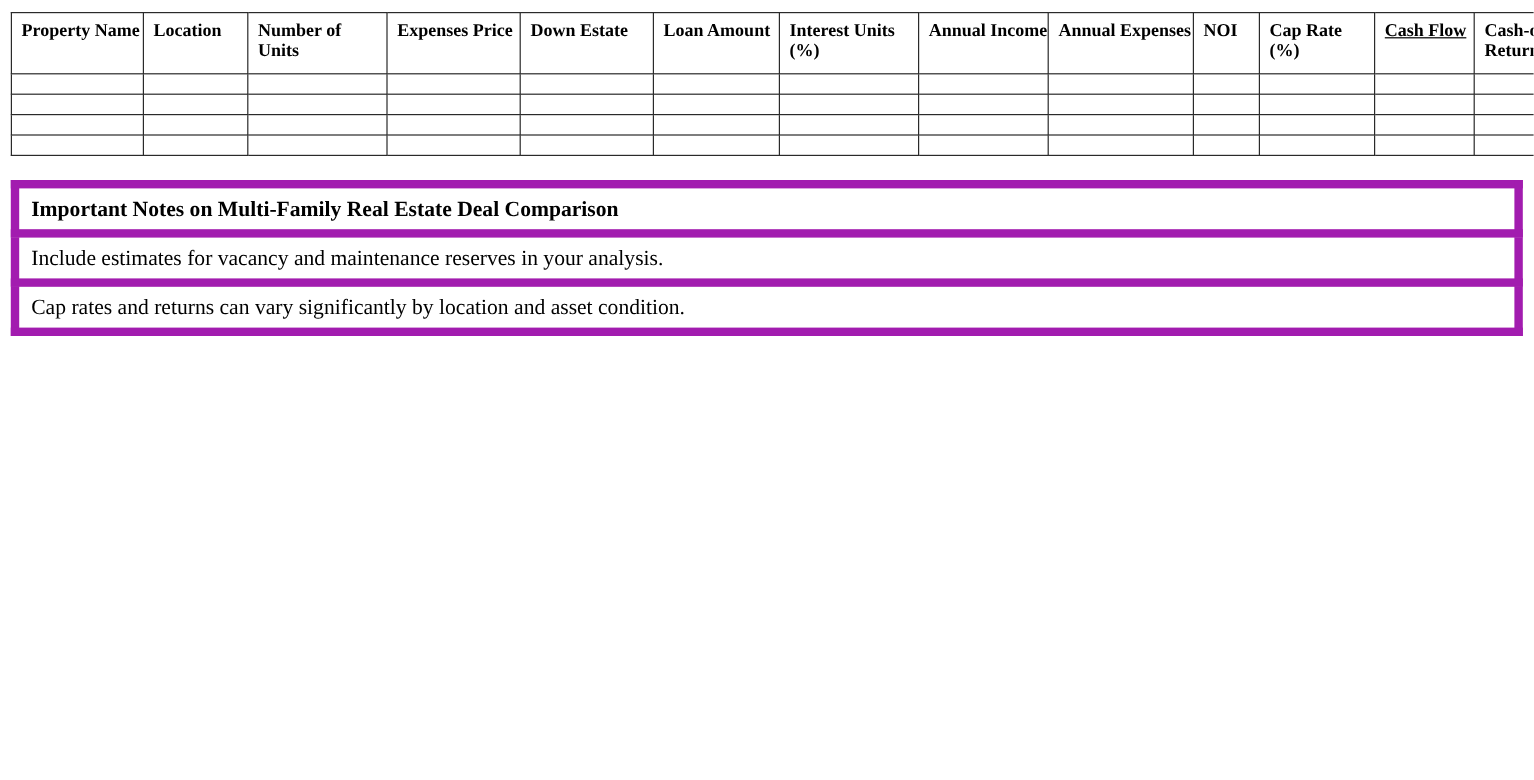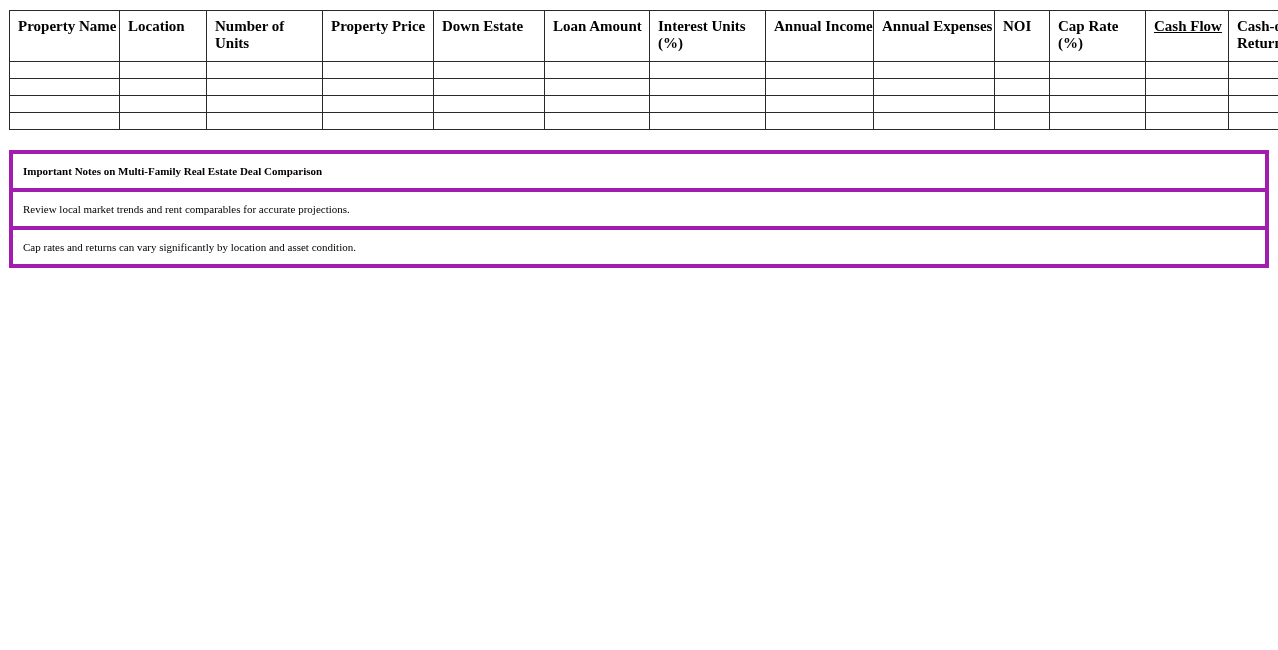--- a/index.html
+++ b/index.html
@@ -82,44 +82,44 @@
     top: 150px;
     width: 1260px;
   }
   table.notes-table {
     border-collapse: collapse;
     table-layout: fixed;
     width: 1260px;
     border: 1px solid #2a2a2a;
   }
   table.notes-table td {
-    border: 4px solid #a21caf;
+    border: 7px solid #a21caf;
     padding: 8px 0 8px 10px;
     height: 17px;
-    font-size: 11px;
+    font-size: 18px;
     line-height: 18px;
     vertical-align: middle;
   }
   table.notes-table td.notes-head {
     font-weight: bold;
   }
 </style>
 </head>
 <body>
 
 <div class="page">
 
   <div class="deal-table-wrap">
     <table class="deal-table">
       <thead>
         <tr>
           <th class="c0">Property Name</th>
           <th class="c1">Location</th>
           <th class="c2">Number of Units</th>
-          <th class="c3">Property Price</th>
+          <th class="c3">Expenses Price</th>
           <th class="c4">Down Estate</th>
           <th class="c5">Loan Amount</th>
           <th class="c6">Interest Units (%)</th>
           <th class="c7">Annual Income</th>
           <th class="c8">Annual Expenses</th>
           <th class="c9">NOI</th>
           <th class="c10">Cap Rate (%)</th>
           <th class="c11">Cash Flow</th>
           <th class="c12">Cash-on-Cash Return (%)</th>
         </tr>
@@ -194,21 +194,21 @@
     </table>
   </div>
 
   <div class="notes-wrap">
     <table class="notes-table">
       <tbody>
         <tr>
           <td class="notes-head">Important Notes on Multi-Family Real Estate Deal Comparison</td>
         </tr>
         <tr>
-          <td>Review local market trends and rent comparables for accurate projections.</td>
+          <td>Include estimates for vacancy and maintenance reserves in your analysis.</td>
         </tr>
         <tr>
           <td>Cap rates and returns can vary significantly by location and asset condition.</td>
         </tr>
       </tbody>
     </table>
   </div>
 
 </div>
 

